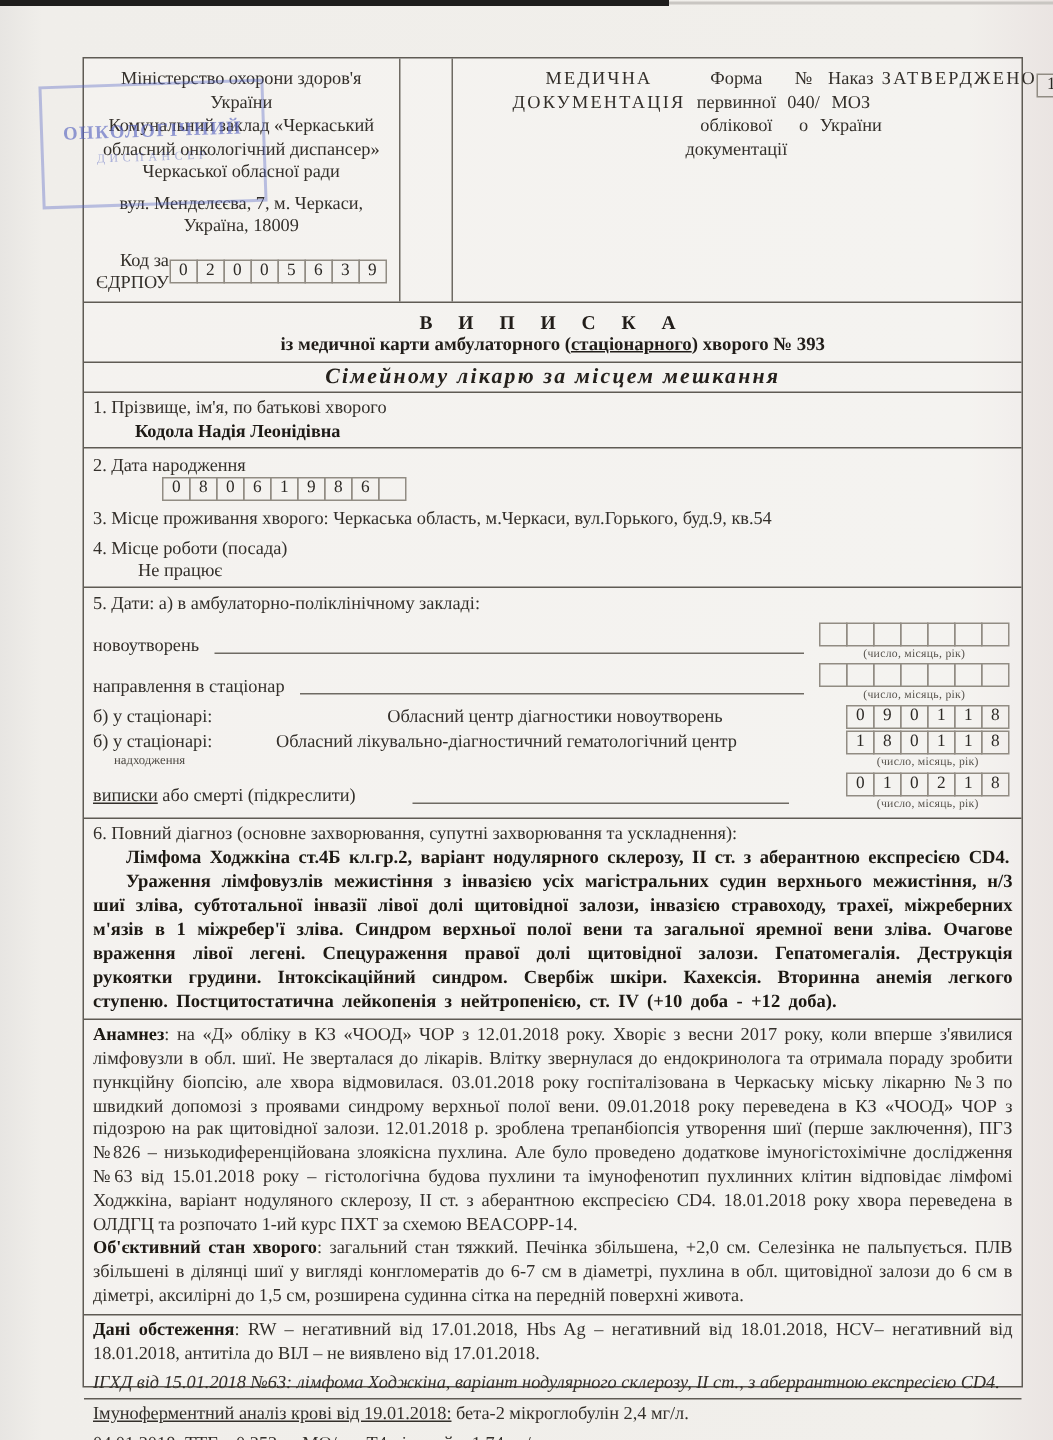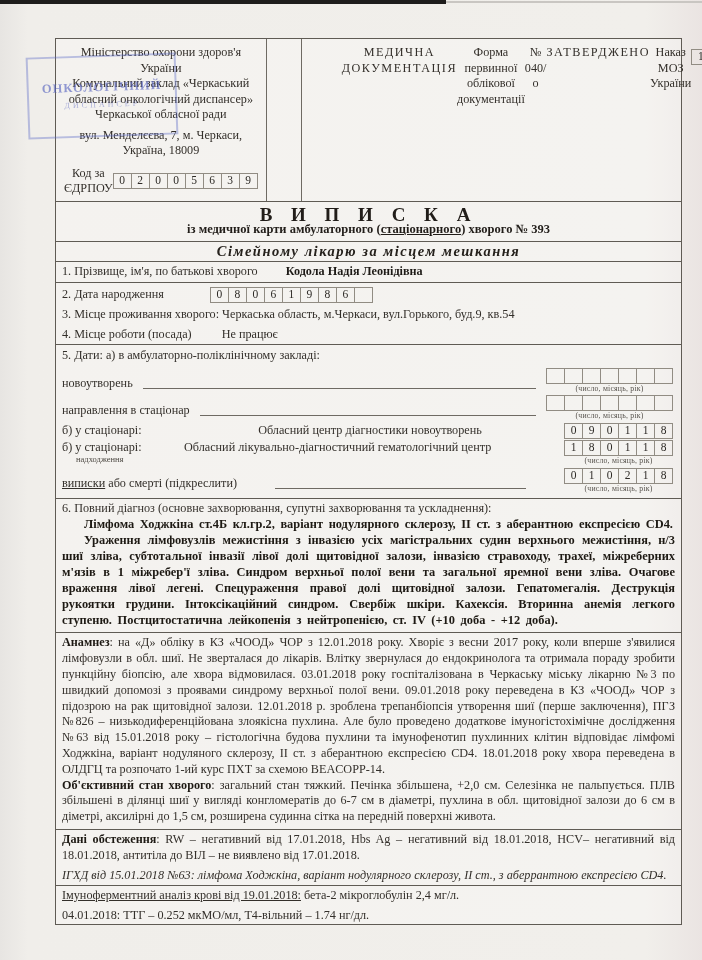--- a/index.html
+++ b/index.html
@@ -35,47 +35,47 @@
   .stamp .s1 { font-weight:bold; font-size:12.5px; letter-spacing:1px; color:rgba(82,96,190,0.62); }
   .stamp .s2 { font-size:8px; letter-spacing:3px; color:rgba(82,96,190,0.45); }
 
   
   .hdr { display:flex; border-bottom:1px solid #5f5b54;gap:34px; }
   .hdr-left { width:290px; padding:6px 8px 4px 8px; border-right:1px solid #6e6a63; text-align:center; }
   .hdr-mid { width:20px; border-right:1px solid #6e6a63; }
   .hdr-right { flex:1; padding:6px 6px 2px 6px; text-align:center; display:flex; flex-direction:row; }
   .hdr-left .c { line-height:15.5px; }
   .hdr-left .addr { margin-top:5px; }
-  .edrpou { display:flex; align-items:center; margin-top:7px; text-align:center; }
+  .edrpou { display:flex; align-items:center; margin-top:7px; text-align:right; }
   .edrpou .lbl { flex:1; }
   .hdr-right .b1 { letter-spacing:1.5px; }
   .hdr-right .rows { line-height:15.5px; }
   .order { display:flex; width:100%; margin-top:4px; }
   .order .cell { flex:1; }
 
   .cells { display:flex; }
   .cell {
     width:19px; height:16px; border:1px solid #918c83; margin-left:-1px;
     display:flex; align-items:center; justify-content:center;
     font-size:11.5px; color:#2c2925; background:transparent;
   }
   .cells .cell:first-child { margin-left:0; }
 
   
   .titleblk { text-align:center; padding:5px 0 3px 0; border-bottom:1px solid #5f5b54; }
-  .t1 { font-weight:bold; font-size:19px; letter-spacing:7px; color:#211d19; }
+  .t1 { font-weight:bold; font-size:13px; letter-spacing:7px; color:#211d19; }
   .t2 { font-weight:bold; font-size:12.5px; color:#211d19; }
   .t2 .u { text-decoration:underline; }
 
   .addressee {
     text-align:center; font-weight:bold; font-style:italic; font-size:14.5px;
     letter-spacing:1.5px; padding:2px 0; border-bottom:1px solid #5f5b54; color:#25211c;
   }
 
-  .row { display:flex; align-items:flex-start; padding:2px 6px; }
+  .row { display:flex; align-items:flex-start; padding:2px 6px;flex-direction:column; }
   .bd { border-bottom:1px solid #5f5b54; }
   .val-b { font-weight:bold; color:#1d1a16; margin-left:28px; }
   .val { margin-left:30px; }
   .plain { padding:2px 6px; }
 
   
   .s5 { padding:2px 0 3px 0; border-bottom:1px solid #5f5b54; }
   .s5 .cap { padding:1px 6px 4px 6px; }
   .drow { display:flex; align-items:flex-end; padding:0 8px 1px 6px; }
   .drow .dl { white-space:nowrap; padding-bottom:2px; }
@@ -133,22 +133,22 @@
               <span class="cell">3</span>
               <span class="cell">9</span>
             </span>
         </div>
       </div>
       <div class="hdr-mid"></div>
       <div class="hdr-right">
         <div class="rows b1">МЕДИЧНА ДОКУМЕНТАЦІЯ</div>
         <div class="rows">Форма первинної облікової документації</div>
         <div class="rows">№ 040/о</div>
+        <div class="rows">Наказ МОЗ України</div>
         <div class="rows b1">ЗАТВЕРДЖЕНО</div>
-        <div class="rows">Наказ МОЗ України</div>
         <div class="cells order">
             <span class="cell">1</span>
             <span class="cell">4</span>
             <span class="cell">1</span>
             <span class="cell">2</span>
             <span class="cell">2</span>
             <span class="cell">0</span>
             <span class="cell">1</span>
             <span class="cell">2</span>
             <span class="cell">№</span>

